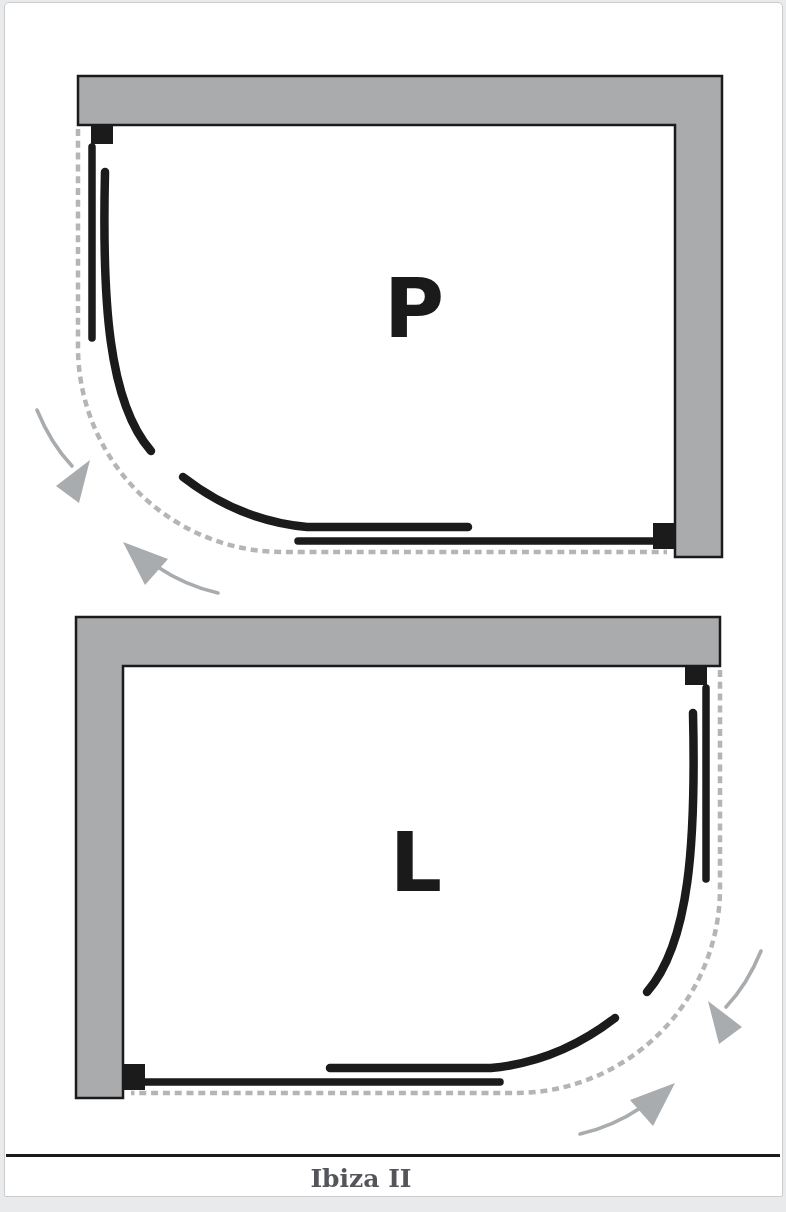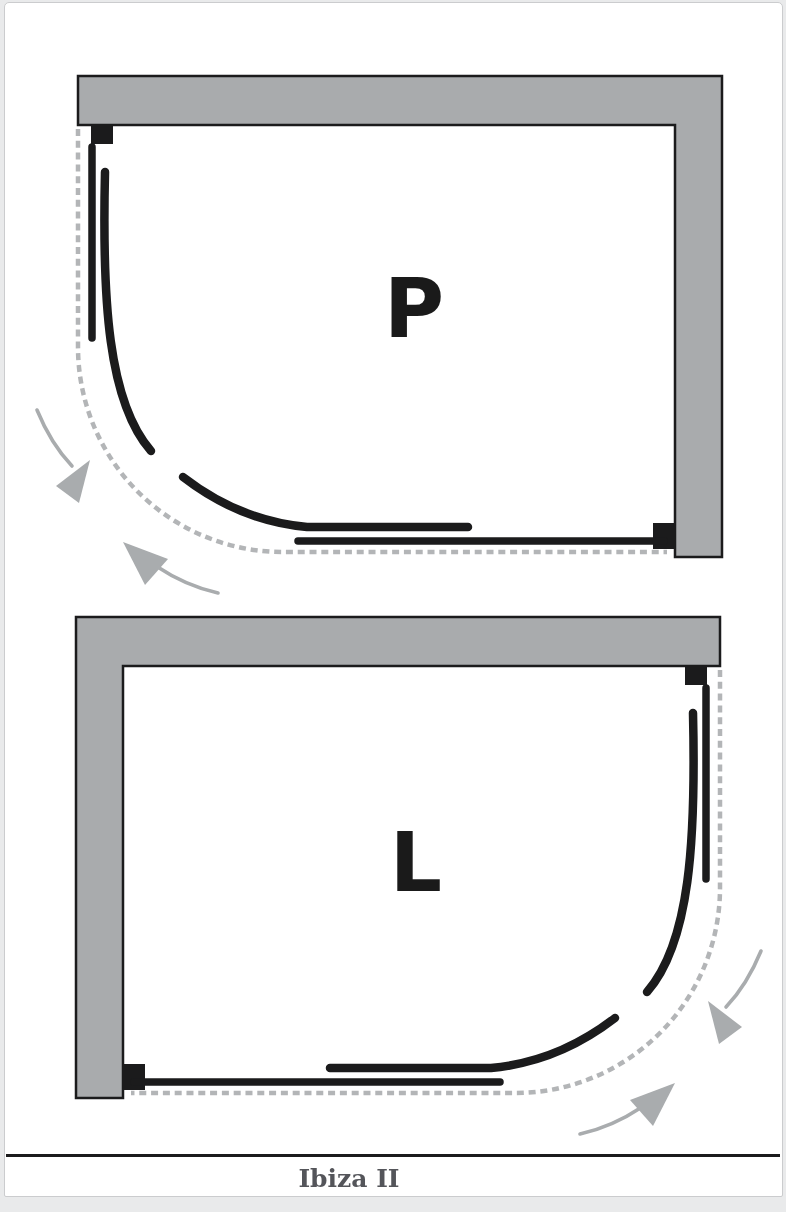--- a/index.html
+++ b/index.html
@@ -20,21 +20,21 @@
   .door{fill:none;stroke:var(--ink);stroke-width:8.5;stroke-linecap:round;}
   .track{fill:none;stroke:var(--dash);stroke-width:4.5;stroke-dasharray:7 4.8;stroke-linecap:butt;}
   .arrow-line{fill:none;stroke:var(--arrow);stroke-width:3.6;stroke-linecap:round;}
   .arrow-head{fill:var(--arrow);stroke:none;}
   .big-label{position:absolute;font-size:82px;font-weight:bold;color:var(--label);
              line-height:1;transform:translate(-50%,-54%);letter-spacing:0;}
   #labelP{left:414px;top:312px;}
   #labelL{left:416px;top:866px;}
   .caption-divider{position:absolute;left:6px;top:1154px;width:774px;height:3px;
                    background:var(--ink);}
-  .caption{position:absolute;left:0;top:1164px;width:698px;text-align:center;
+  .caption{position:absolute;left:12px;top:1164px;width:698px;text-align:center;
            font-family:"DejaVu Serif","Liberation Serif",serif;font-weight:bold;
            font-size:25px;color:var(--caption);}
 </style>
 </head>
 <body>
 
 <div class="stage">
   <div class="page"></div>
 
   <svg class="art" viewBox="0 0 786 1212" xmlns="http://www.w3.org/2000/svg">

